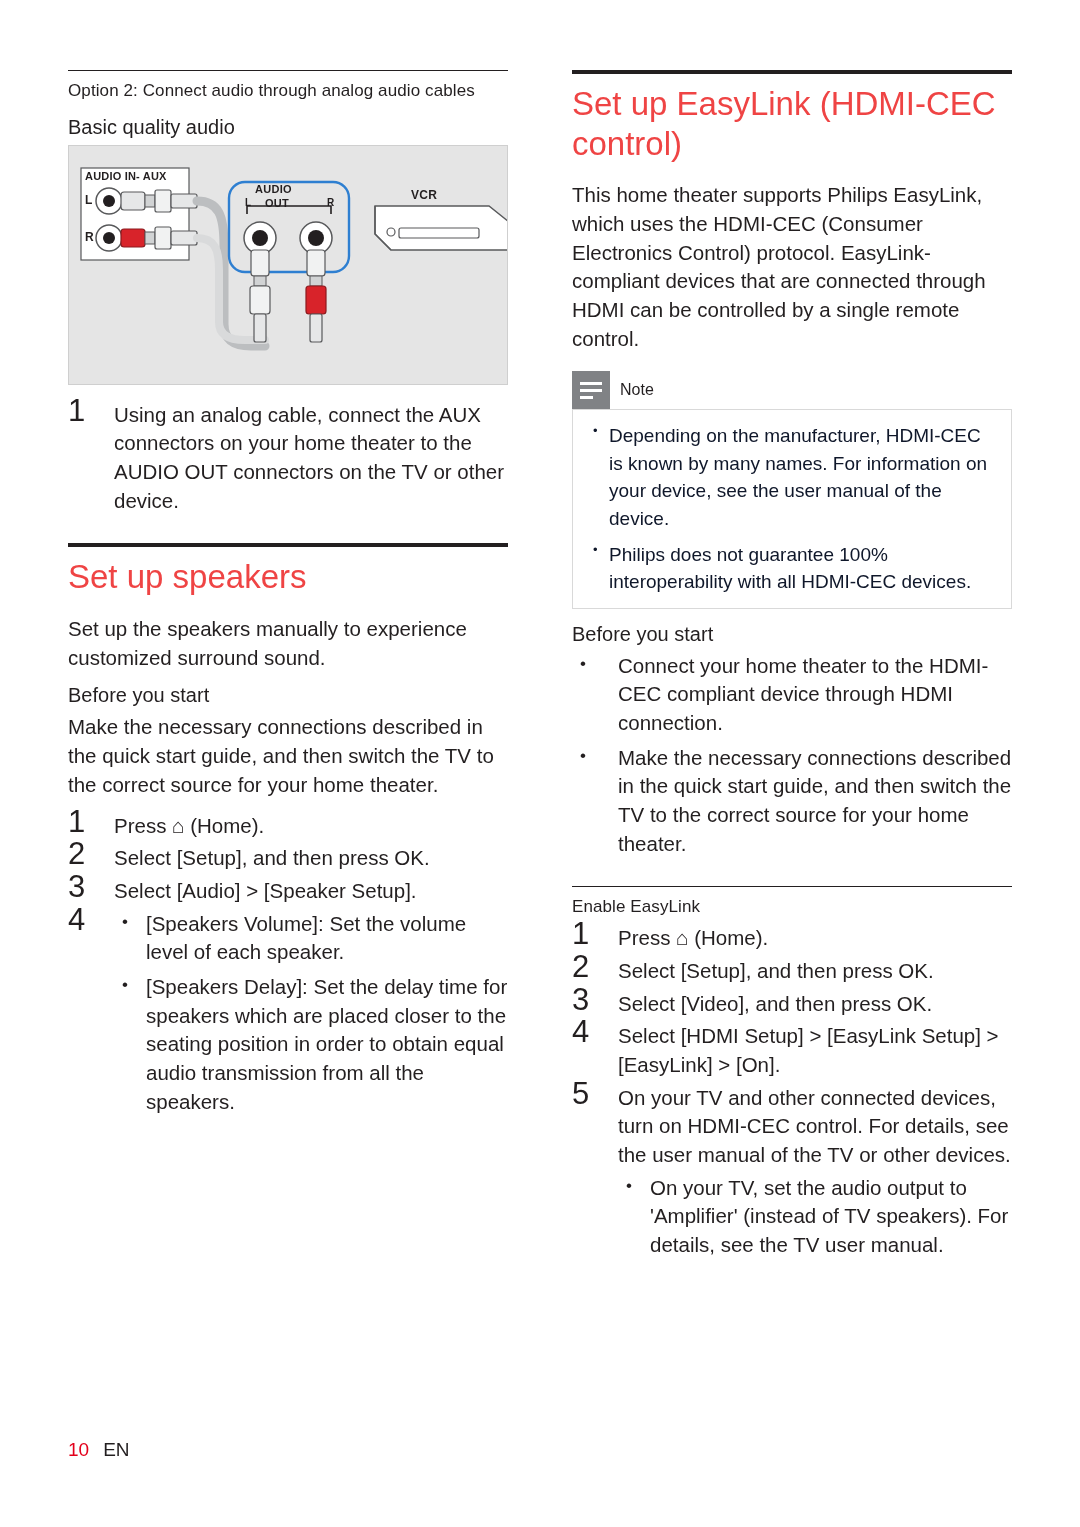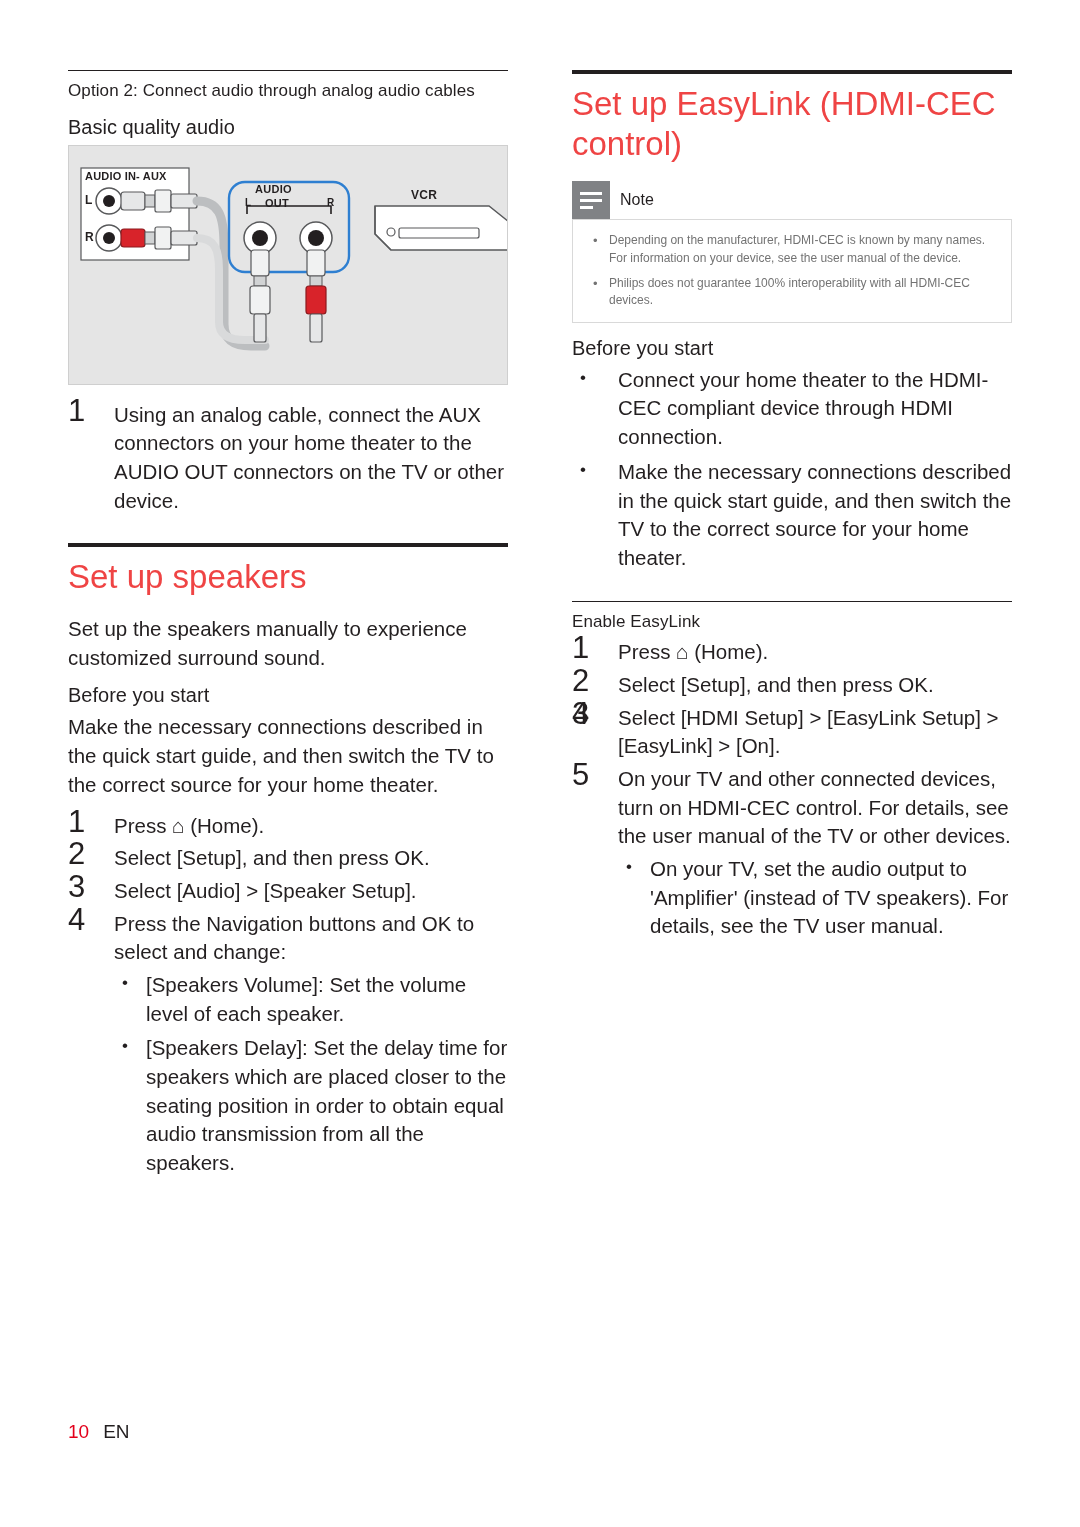--- a/index.html
+++ b/index.html
@@ -77,28 +77,28 @@
   .note-icon i:nth-child(1){ top:11px; width:22px; }
   .note-icon i:nth-child(2){ top:18px; width:22px; }
   .note-icon i:nth-child(3){ top:25px; width:13px; }
   .note-title { font-size:16px; margin-left:10px; color:#231f20; }
   .note-body {
     border:1px solid #d9d9d9; border-top:1px solid #d9d9d9;
     padding:12px 14px 12px 14px;
   }
   .note-body ul { list-style:none; margin:0; padding:0; }
   .note-body li {
-    position:relative; padding-left:22px; font-size:12px; line-height:1.45;
-    margin-bottom:8px; color:#737373;
+    position:relative; padding-left:22px; font-size:19px; line-height:1.45;
+    margin-bottom:8px; color:#0f172a;
   }
   .note-body li:last-child { margin-bottom:0; }
   .note-body li:before { content:"\2022"; position:absolute; left:6px; top:0; font-size:13px;}
 
   .footer {
-    position:absolute; left:68px; bottom:84px;
+    position:absolute; left:68px; bottom:66px;
     font-size:19px; color:#231f20;
   }
   .footer .pg { color:#e3001b; margin-right:14px; }
 </style>
 </head>
 <body>
 
 <div class="page">
 
   <div class="col col-left">
@@ -190,37 +190,37 @@
       <li>
         <span class="num">2</span>
         <span>Select [Setup], and then press OK.</span>
       </li>
       <li>
         <span class="num">3</span>
         <span>Select [Audio] &gt; [Speaker Setup].</span>
       </li>
       <li>
         <span class="num">4</span>
-        <span>Press the Navigation buttons and OK to select and change:</span>
       </li>
     </ol>
 
     <div style="padding-left:46px;">
       <ul class="bul">
         <li>[Speakers Volume]: Set the volume level of each speaker.</li>
         <li>[Speakers Delay]: Set the delay time for speakers which are placed closer to the seating position in order to obtain equal audio transmission from all the speakers.</li>
       </ul>
     </div>
   </div>
 
   <div class="col col-right">
 
     <div class="rule-thick"></div>
     <h1 class="big">Set up EasyLink (HDMI-CEC control)</h1>
 
+    <p class="body">This home theater supports Philips EasyLink, which uses the HDMI-CEC (Consumer Electronics Control) protocol. EasyLink-compliant devices that are connected through HDMI can be controlled by a single remote control.</p>
 
     <div class="notebox">
       <div class="note-head">
         <span class="note-icon">
             <i></i>
             <i></i>
             <i></i>
           </span>
         <span class="note-title">Note</span>
       </div>
@@ -248,20 +248,21 @@
       <li>
         <span class="num">1</span>
         <span>Press ⌂ (Home).</span>
       </li>
       <li>
         <span class="num">2</span>
         <span>Select [Setup], and then press OK.</span>
       </li>
       <li>
         <span class="num">3</span>
+        <span>Select [Video], and then press OK.</span>
       </li>
       <li>
         <span class="num">4</span>
         <span>Select [HDMI Setup] &gt; [EasyLink Setup] &gt; [EasyLink] &gt; [On].</span>
       </li>
       <li>
         <span class="num">5</span>
         <span>On your TV and other connected devices, turn on HDMI-CEC control. For details, see the user manual of the TV or other devices.</span>
       </li>
     </ol>

